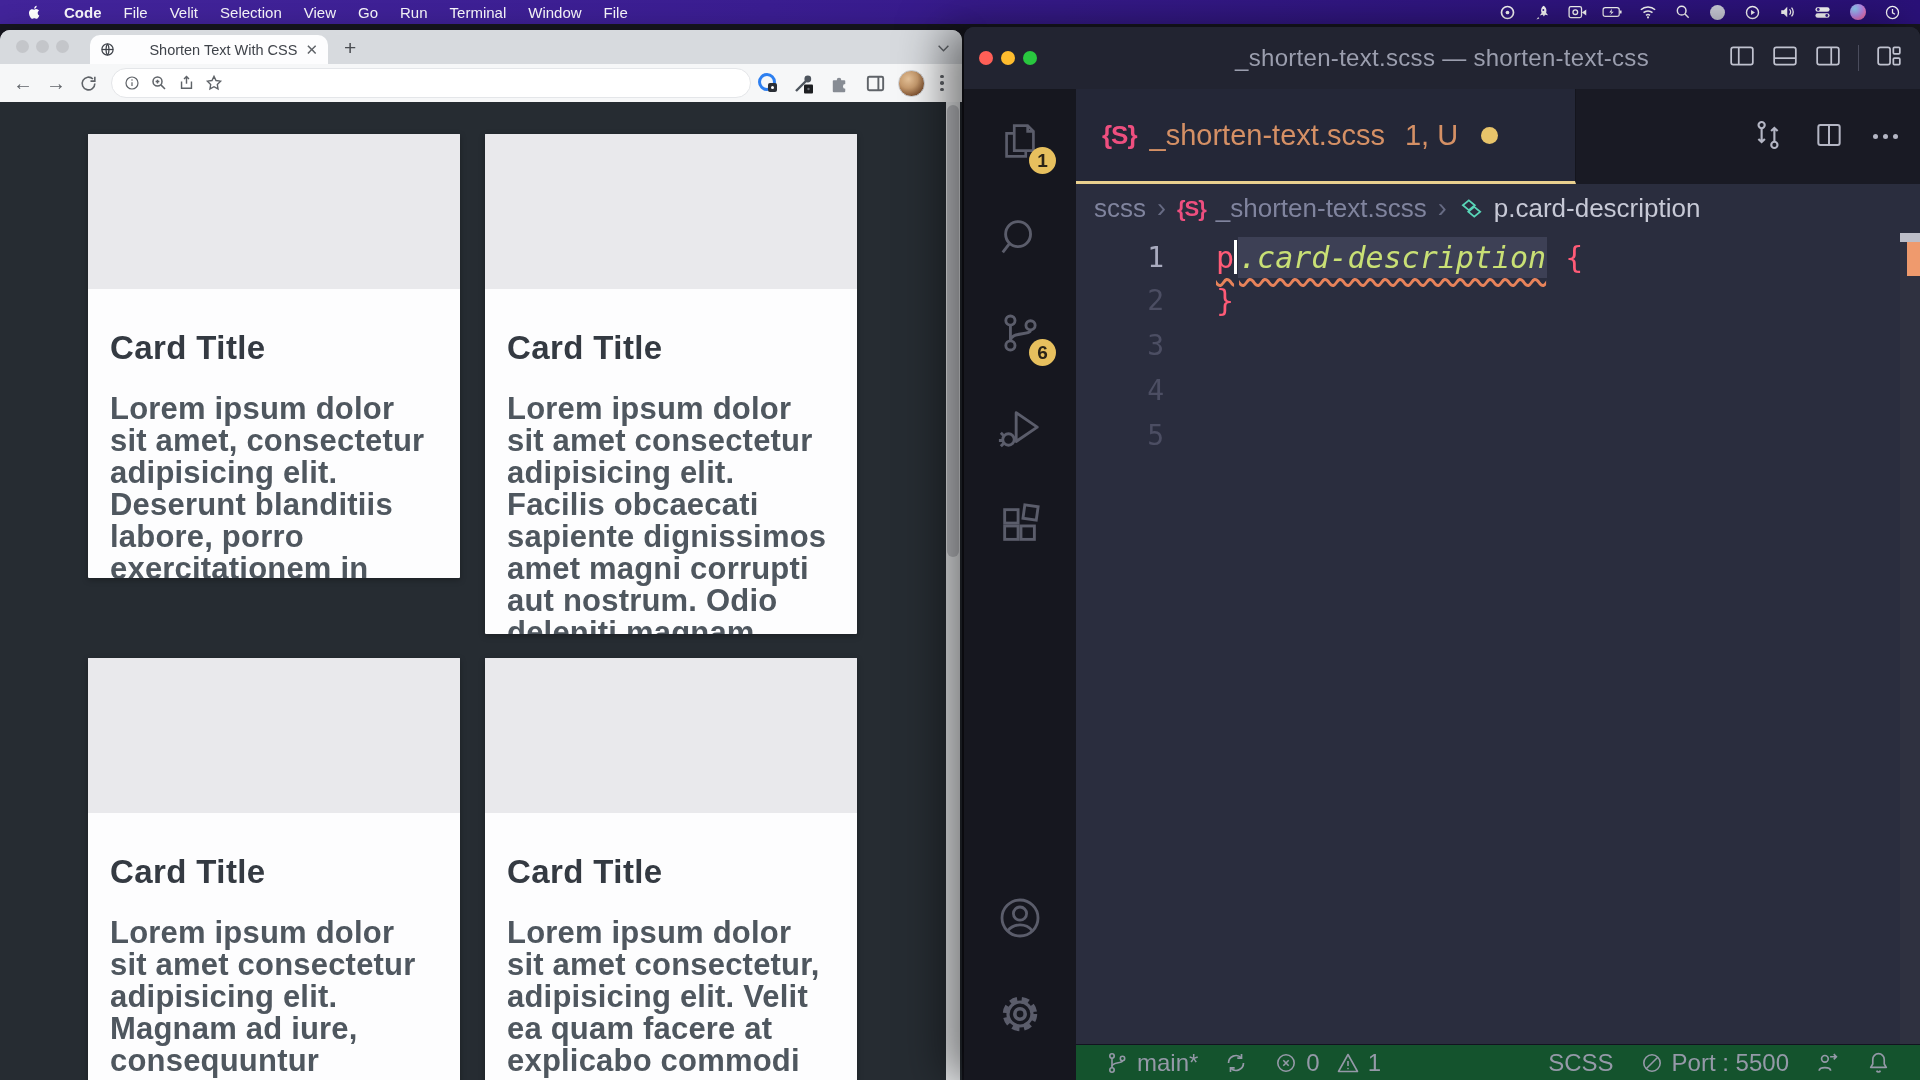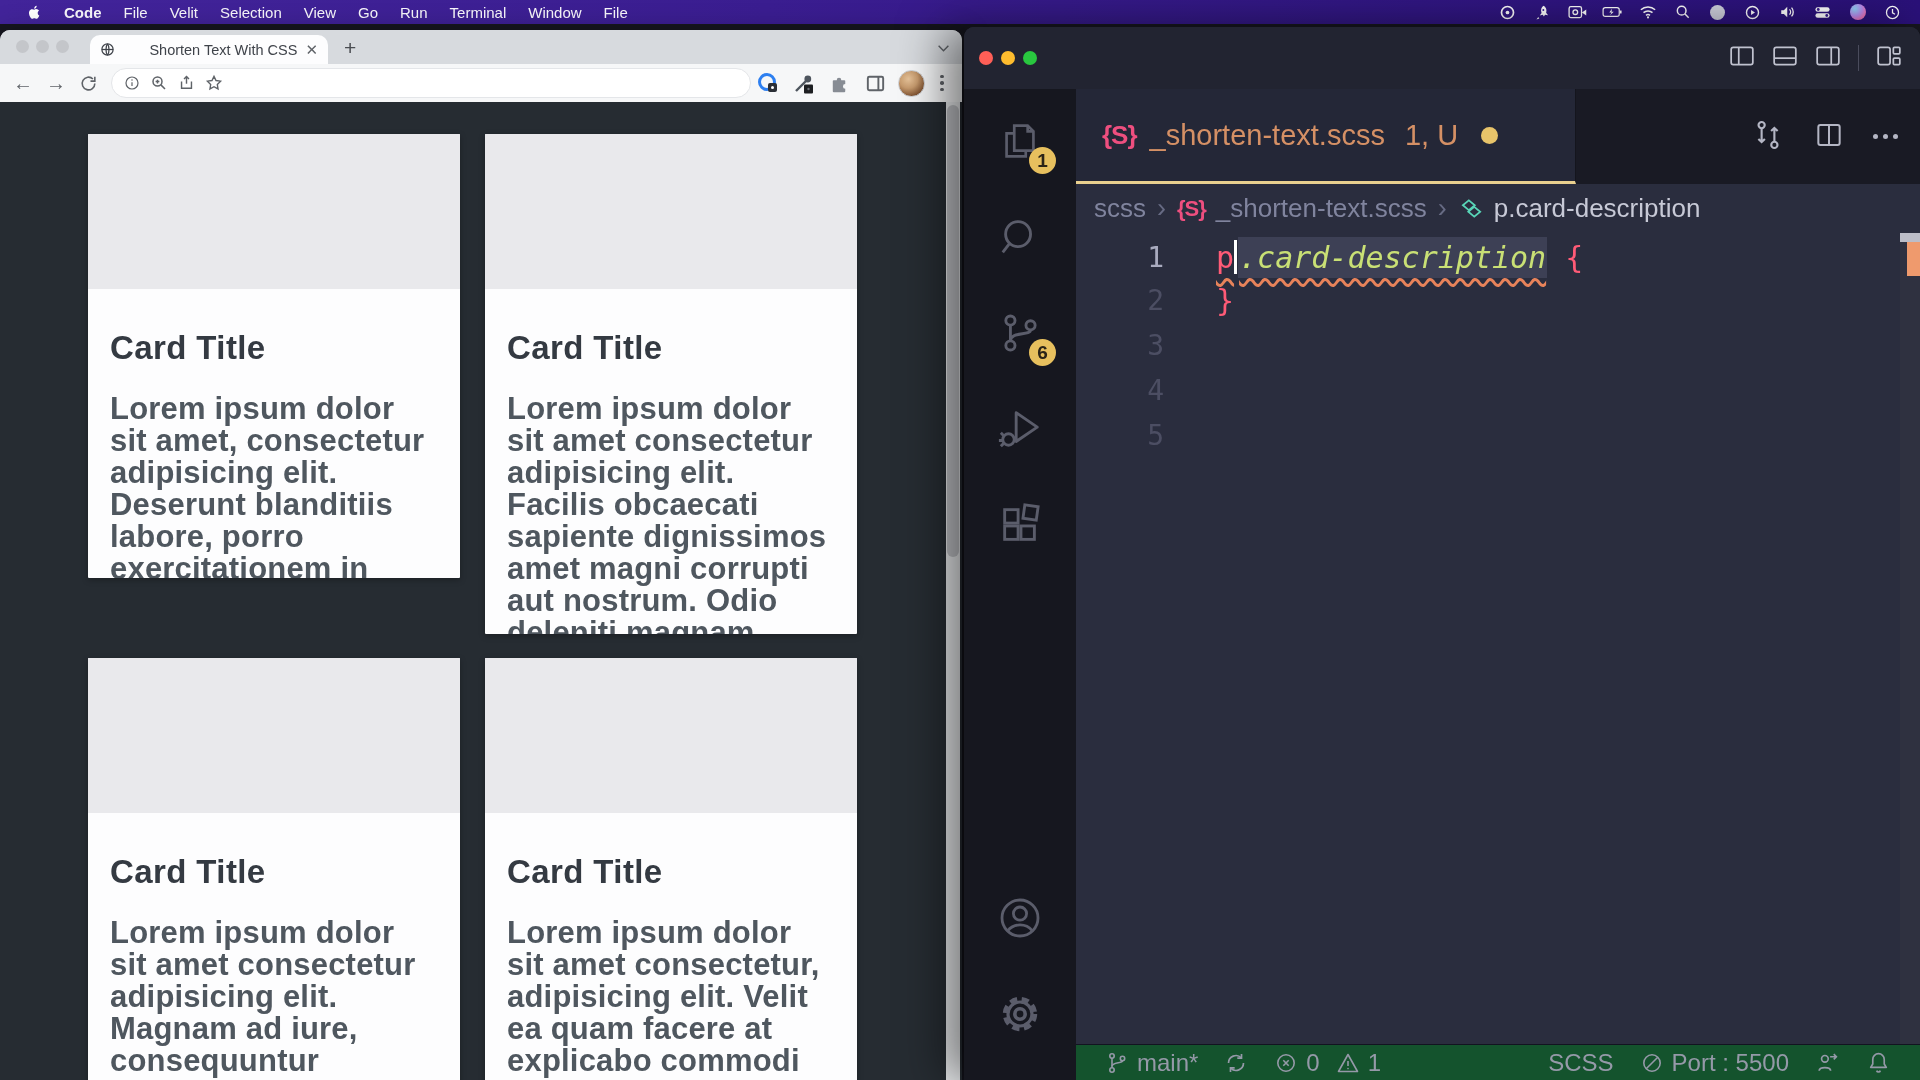--- a/index.html
+++ b/index.html
@@ -353,20 +353,21 @@
           <div class="thumb"></div>
         </div>
     </div>
   </div>
 
   <div class="vscode">
     <div class="vtitle">
       <span class="vtl vtl1"></span>
       <span class="vtl vtl2"></span>
       <span class="vtl vtl3"></span>
+      <span class="vtitle-text">_shorten-text.scss — shorten-text-css</span>
       <div class="layout-icons">
         <span>
           <svg width="26" height="22" viewBox="0 0 24 20" fill="none" stroke="currentColor" stroke-width="1.6">
               <rect x="2" y="2" width="20" height="16" rx="2"></rect>
               <path d="M9 2v16"></path>
             </svg>
         </span>
         <span>
           <svg width="26" height="22" viewBox="0 0 24 20" fill="none" stroke="currentColor" stroke-width="1.6">
               <rect x="2" y="2" width="20" height="16" rx="2"></rect>

